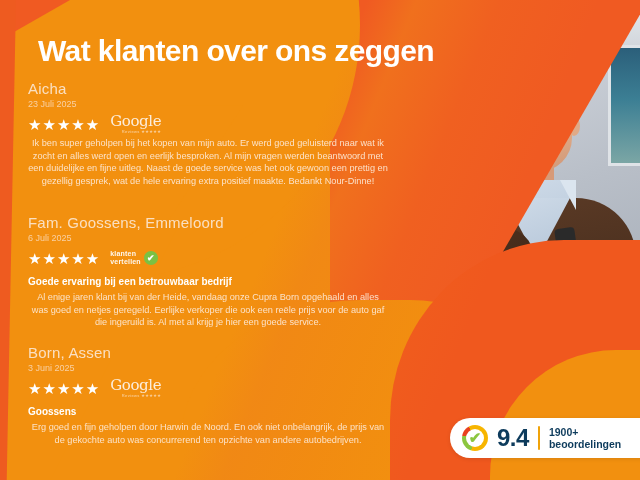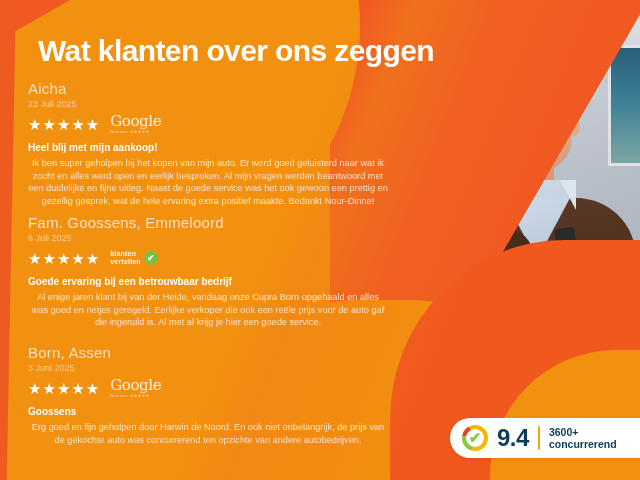--- a/index.html
+++ b/index.html
@@ -365,21 +365,21 @@
     gap: 4px;
     font-size: 15px;
     line-height: 15px;
     color: #ffffff;
     letter-spacing: 1px;
   }
 
   .src-google {
     display: flex;
     flex-direction: column;
-    align-items: flex-start;
+    align-items: flex-end;
     line-height: 1;
   }
   .g-word {
     font-size: 15px;
     color: #fdf2e6;
     font-family: "DejaVu Serif", serif;
     letter-spacing: -0.4px;
     opacity: .95;
   }
   .g-sub {
@@ -571,21 +571,20 @@
     <div class="review review-1">
       <div class="rv-name">Aicha</div>
       <div class="rv-date">23 Juli 2025</div>
       <div class="rv-meta">
         <div class="stars">★★★★★</div>
         <div class="src-google">
           <span class="g-word">Google</span>
           <span class="g-sub">Reviews ★★★★★</span>
         </div>
       </div>
-      <div class="rv-title">Heel blij met mijn aankoop!</div>
       <div class="rv-body">Ik ben super geholpen bij het kopen van mijn auto. Er werd goed geluisterd naar wat ik zocht en alles werd open en eerlijk besproken. Al mijn vragen werden beantwoord met een duidelijke en fijne uitleg. Naast de goede service was het ook gewoon een prettig en gezellig gesprek, wat de hele ervaring extra positief maakte. Bedankt Nour-Dinne!</div>
     </div>
 
     <div class="review review-2">
       <div class="rv-name">Fam. Goossens, Emmeloord</div>
       <div class="rv-date">6 Juli 2025</div>
       <div class="rv-meta">
         <div class="stars">★★★★★</div>
         <div class="src-kv">
           <div style="display:flex;flex-direction:column;">
@@ -615,19 +614,19 @@
 
     <div class="rating-badge">
       <div class="kiyoh-mark">
         <div class="kiyoh-ring"></div>
         <div class="kiyoh-inner"></div>
         <div class="kiyoh-check">✔</div>
       </div>
       <div class="rb-score">9.4</div>
       <div class="rb-divider"></div>
       <div class="rb-text">
-        <span class="rb-count">3600+</span>
-        <span class="rb-label">concurrerend</span>
+        <span class="rb-count">1900+</span>
+        <span class="rb-label">beoordelingen</span>
       </div>
     </div>
 
   </div>
 </div>
 
 </body></html>

